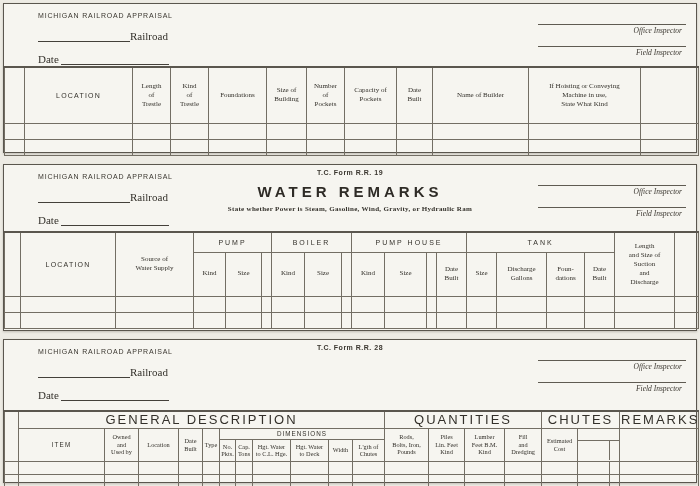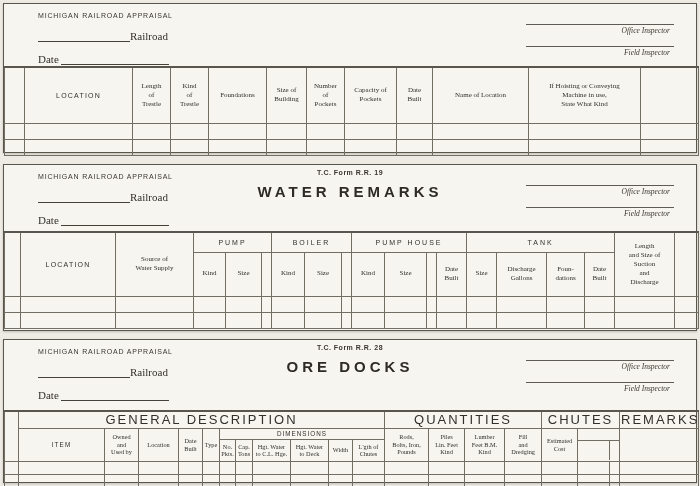--- a/index.html
+++ b/index.html
@@ -16,21 +16,21 @@
 .head-left{position:absolute;left:34px;top:8px;width:230px}
 .org{font-family:"Liberation Sans",sans-serif;font-size:7px;letter-spacing:.8px;color:#3a362f}
 .fill-line{margin-top:11px;font-size:11px;white-space:nowrap}
 .blank{display:inline-block;border-bottom:1px solid #44403a;height:9px;vertical-align:bottom}
 .blank.rr{width:92px}
 .blank.dt{width:108px;margin-left:2px}
 .head-center{position:absolute;left:150px;right:150px;top:4px;text-align:center}
 .form-no{font-family:"Liberation Sans",sans-serif;font-size:7px;font-weight:bold;letter-spacing:.5px;color:#3a362f}
 .title{margin-top:7px;font-family:"Liberation Sans",sans-serif;font-size:15px;font-weight:bold;letter-spacing:4px;color:#2e2b26}
 .subtitle{margin-top:5px;font-size:7px;font-weight:bold;letter-spacing:.3px}
-.head-right{position:absolute;right:22px;top:20px;width:148px}
+.head-right{position:absolute;right:10px;top:20px;width:148px}
 .sig{margin-bottom:11px}
 .sig-rule{display:block;border-bottom:1px solid #5f5b52;height:1px;margin-bottom:1px}
 .sig-label{display:block;text-align:right;font-style:italic;font-size:7.5px;color:#3a362f;padding-right:4px}
 table.grid{border-collapse:collapse;width:694px;table-layout:fixed;border-top:2px solid #5a564e}
 .grid th,.grid td{border:1px solid #736e64;padding:0 1px;font-weight:normal;text-align:center;vertical-align:middle;overflow:hidden;font-size:7px;line-height:1.3;color:#33302a}
 .grid tbody tr:first-child td{border-top:1.5px solid #5a564e}
 .pre{white-space:pre-line}
 .sans{font-family:"Liberation Sans",sans-serif;letter-spacing:1.2px;font-size:7.5px}
 .grp{font-family:"Liberation Sans",sans-serif;letter-spacing:2px;font-size:8px}
 .small-sans{font-family:"Liberation Sans",sans-serif;letter-spacing:1px;font-size:6.5px}
@@ -99,21 +99,21 @@
         <th>Foundations</th>
         <th class="pre">Size of
 Building</th>
         <th class="pre">Number
 of
 Pockets</th>
         <th class="pre">Capacity of
 Pockets</th>
         <th class="pre">Date
 Built</th>
-        <th>Name of Location</th>
+        <th>Name of Builder</th>
         <th class="pre">If Hoisting or Conveying
 Machine in use,
 State What Kind</th>
         <th></th>
       </tr>
     </thead>
     <tbody>
       <tr>
           <td></td>
           <td></td>
@@ -149,20 +149,21 @@
 <section class="form" id="form-water">
   <header class="form-head">
     <div class="head-left">
       <div class="org">MICHIGAN RAILROAD APPRAISAL</div>
       <div class="fill-line"><span class="blank rr"></span><span>Railroad</span></div>
       <div class="fill-line"><span>Date</span><span class="blank dt"></span></div>
     </div>
     <div class="head-center">
       <div class="form-no">T.C. Form R.R. 19</div>
       <div class="title">WATER REMARKS</div>
+      <div class="subtitle">State whether Power is Steam, Gasoline, Wind, Gravity, or Hydraulic Ram</div>
     </div>
     <div class="head-right">
       <div class="sig">
           <span class="sig-rule"></span>
           <span class="sig-label">Office Inspector</span>
         </div>
       <div class="sig">
           <span class="sig-rule"></span>
           <span class="sig-label">Field Inspector</span>
         </div>
@@ -277,21 +278,20 @@
 
 <section class="form" id="form-ore">
   <header class="form-head">
     <div class="head-left">
       <div class="org">MICHIGAN RAILROAD APPRAISAL</div>
       <div class="fill-line"><span class="blank rr"></span><span>Railroad</span></div>
       <div class="fill-line"><span>Date</span><span class="blank dt"></span></div>
     </div>
     <div class="head-center">
       <div class="form-no">T.C. Form R.R. 28</div>
-      <div class="title">ORE DOCKS</div>
     </div>
     <div class="head-right">
       <div class="sig">
           <span class="sig-rule"></span>
           <span class="sig-label">Office Inspector</span>
         </div>
       <div class="sig">
           <span class="sig-rule"></span>
           <span class="sig-label">Field Inspector</span>
         </div>

